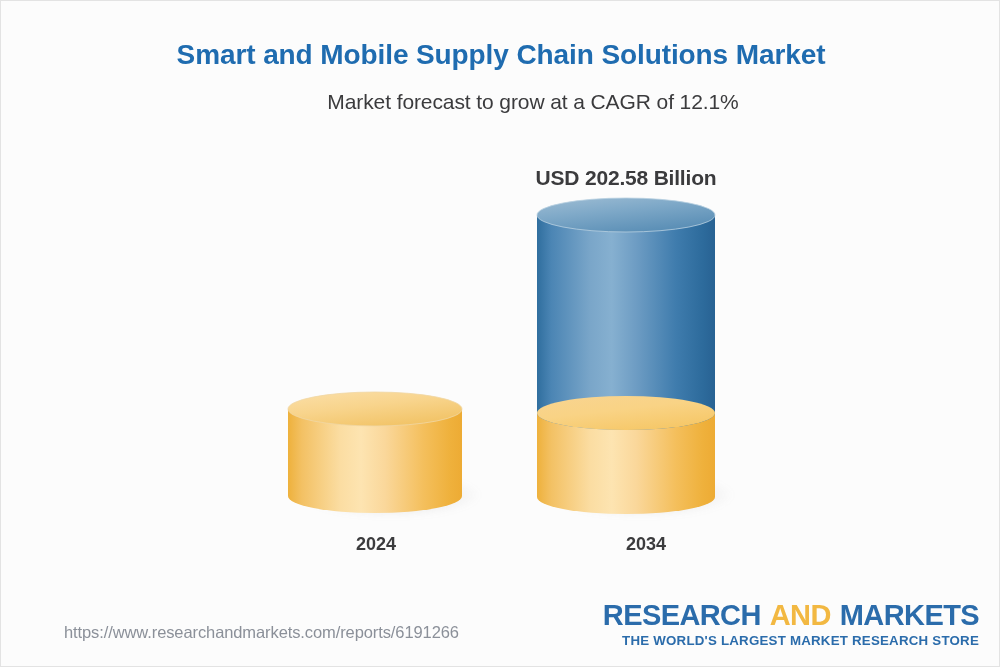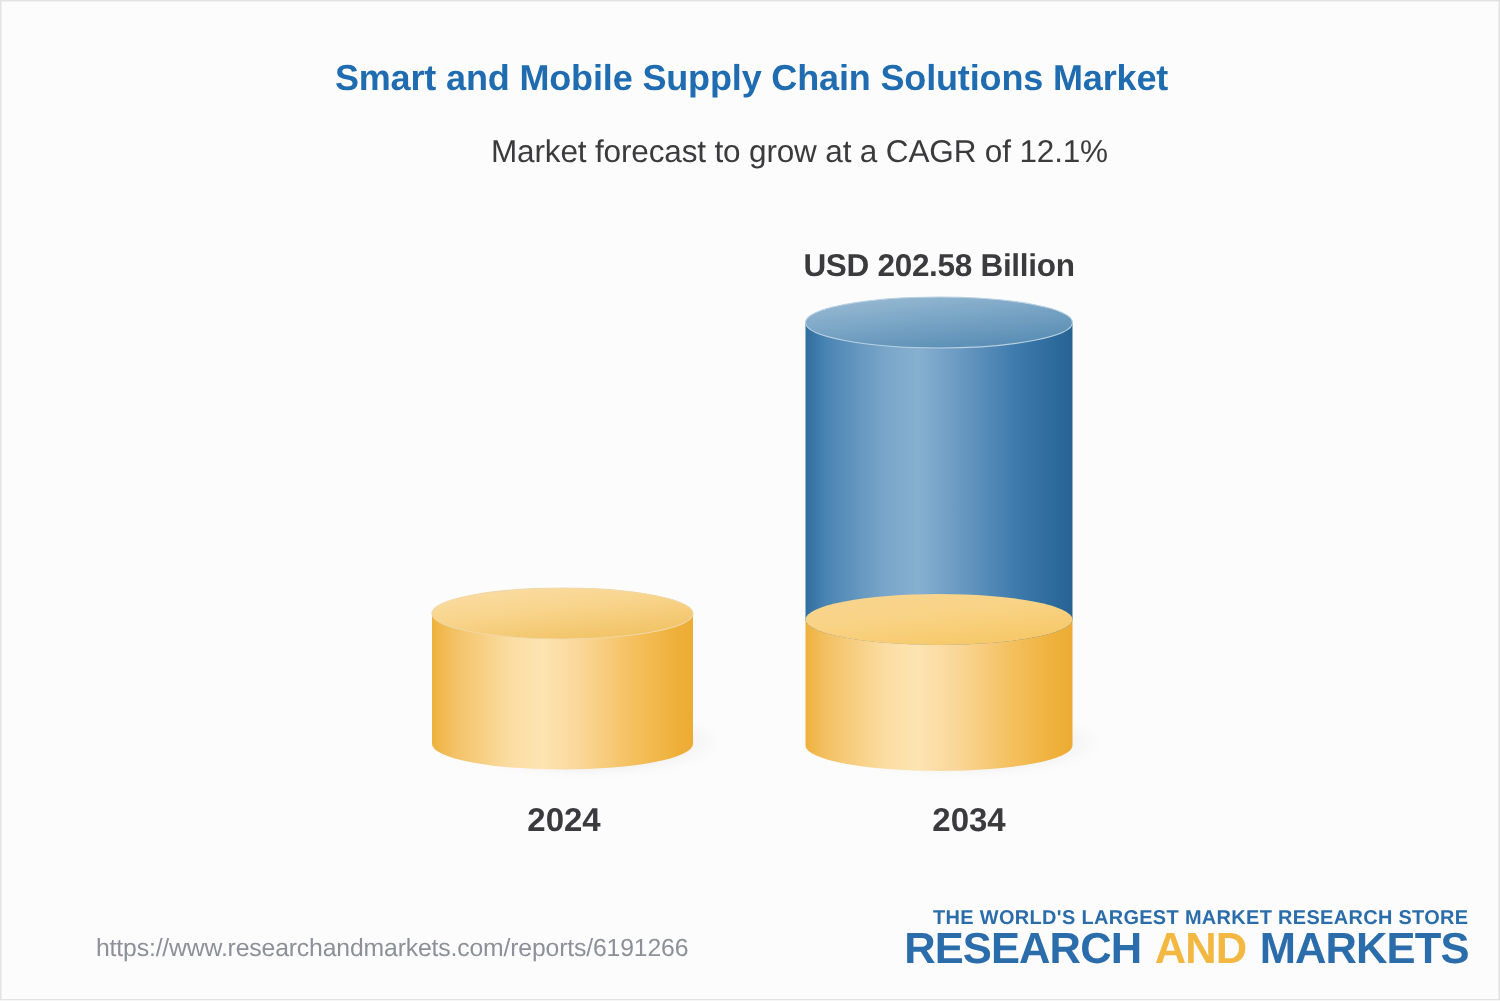--- a/index.html
+++ b/index.html
@@ -23,21 +23,21 @@
     overflow: hidden;
   }
 
   
   #chart-title {
     position: absolute;
     left: 0;
     top: 38px;
     width: 1000px;
     text-align: center;
-    font-size: 24px;
+    font-size: 28px;
     font-weight: bold;
     color: #1f6cb0;
     letter-spacing: -0.1px;
   }
   #chart-subtitle {
     position: absolute;
     left: 0;
     top: 89px;
     width: 1000px;
     text-align: center;
@@ -64,21 +64,21 @@
     font-size: 21px;
     font-weight: bold;
     color: #3b3b3d;
     letter-spacing: -0.2px;
   }
 
   .cat-label {
     position: absolute;
     width: 340px;
     text-align: center;
-    font-size: 22px;
+    font-size: 18px;
     font-weight: bold;
     color: #3b3b3d;
   }
 
   
   .cyl {
     position: absolute;
   }
   .cyl-shadow {
     position: absolute;
@@ -219,19 +219,19 @@
 
     <div class="cat-label" style="left:205px; top:533px;">2024</div>
 
     <div class="cat-label" style="left:475px; top:533px;">2034</div>
 
   </div>
 
   <div id="footer-url">https://www.researchandmarkets.com/reports/6191266</div>
 
   <div id="brand-logo">
-    <div id="brand-tagline">THE WORLD'S LARGEST MARKET RESEARCH STORE</div>
     <div id="brand-wordmark">
       <span class="b-blue">RESEARCH</span><span class="b-gold" style="margin-left:9px;">AND</span><span class="b-blue" style="margin-left:9px;">MARKETS</span>
     </div>
+    <div id="brand-tagline">THE WORLD'S LARGEST MARKET RESEARCH STORE</div>
   </div>
 
 </div>
 
 </body></html>

